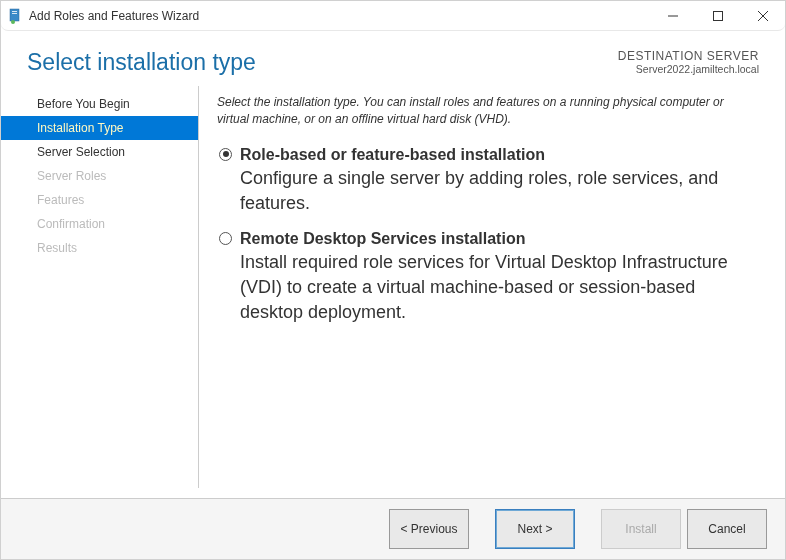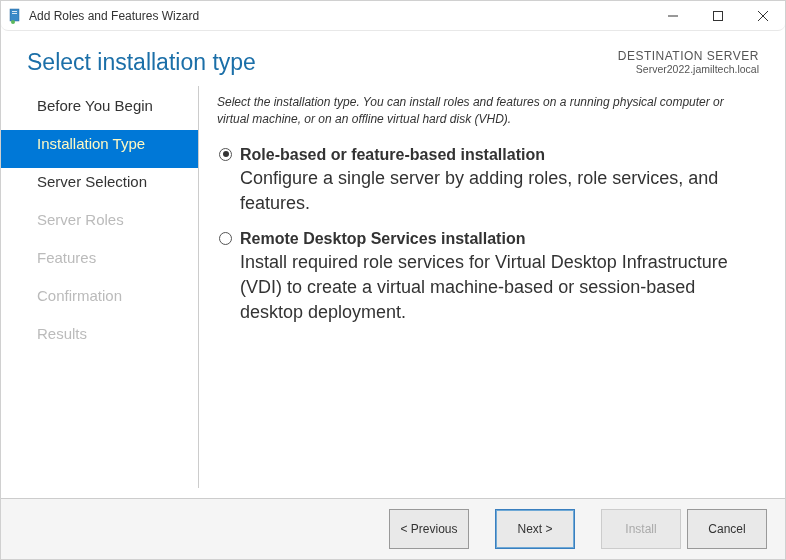--- a/index.html
+++ b/index.html
@@ -80,22 +80,22 @@
     overflow: hidden;
   }
   .sidebar {
     width: 198px;
     padding: 6px 0;
     border-right: 1px solid #ccc;
     margin: 0 0 10px 0;
     flex-shrink: 0;
   }
   .sidebar-item {
-    padding: 5px 10px 16px 36px;
-    font-size: 15px;
+    padding: 5px 10px 5px 36px;
+    font-size: 12px;
     color: #333;
     cursor: default;
   }
   .sidebar-item.active {
     background: #0078d7;
     color: #fef9c3;
   }
   .sidebar-item.disabled {
     color: #bbb;
   }

